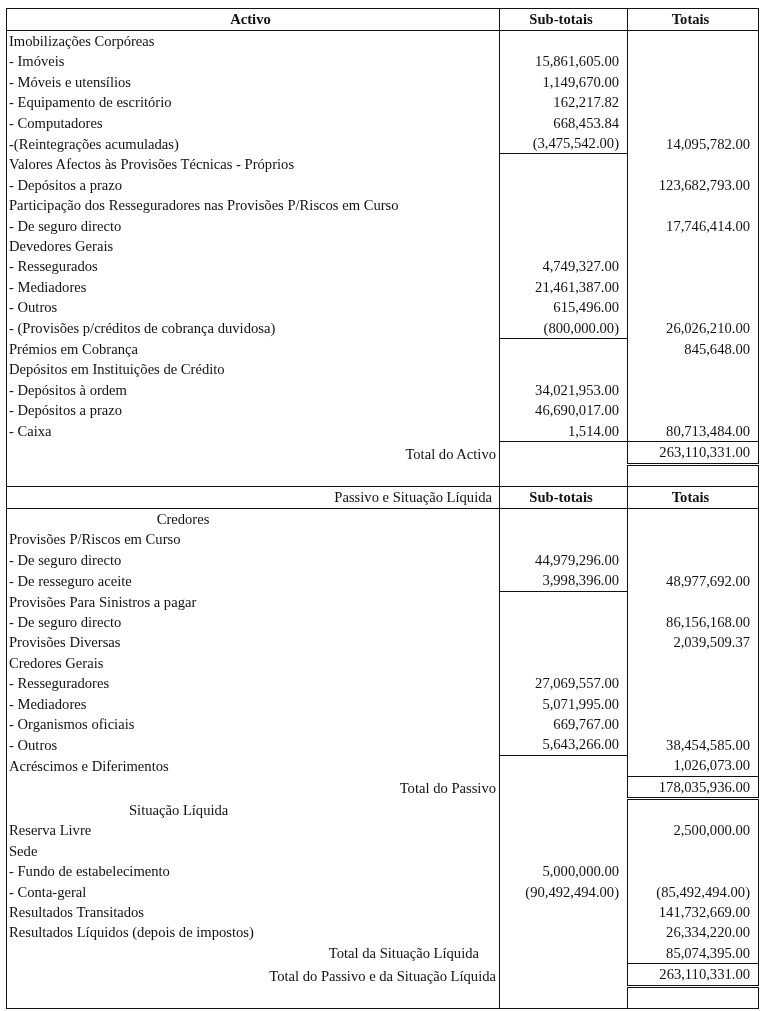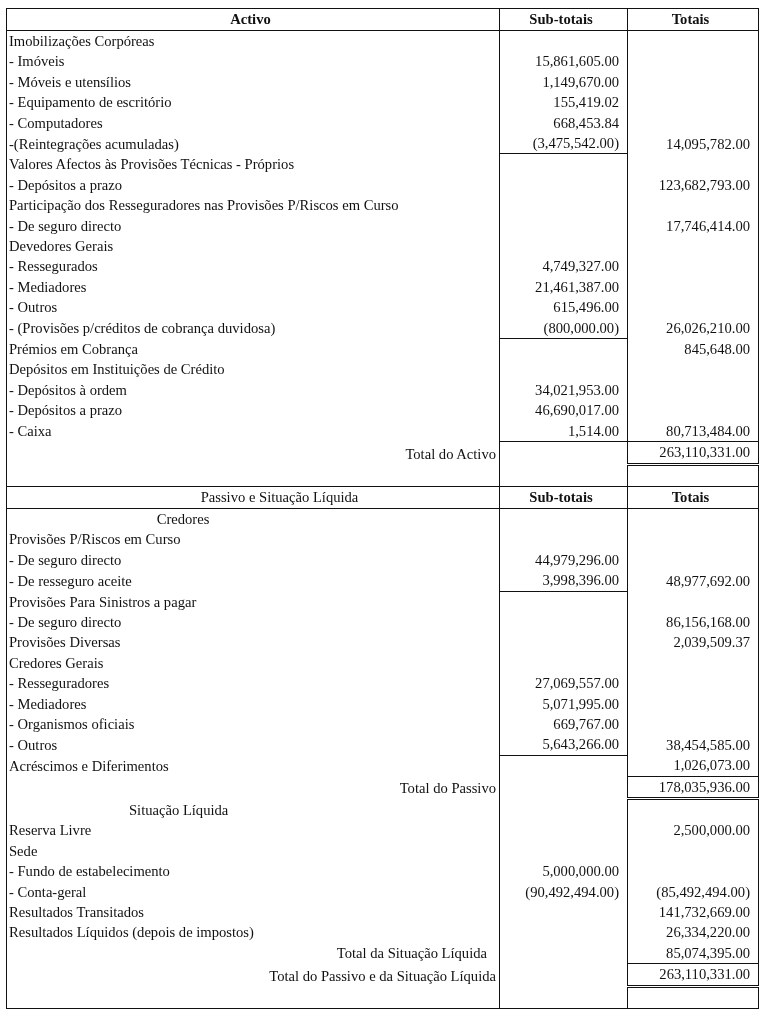--- a/index.html
+++ b/index.html
@@ -8,21 +8,21 @@
   table.sheet { position:absolute; left:6px; top:8px; border-collapse:collapse; table-layout:fixed; width:752px; }
   col.c-label { width:493px; }
   col.c-sub { width:128px; }
   col.c-tot { width:131px; }
   td { padding:0 7px 0 2px; height:20.4px; line-height:20.4px; white-space:nowrap; overflow:visible;
        border-left:1.3px solid #111; border-right:1.3px solid #111; vertical-align:bottom; }
   td.num { text-align:right; padding-right:8px; }
   td.center { text-align:center;font-weight:bold; }
   td.right { text-align:right; padding-right:3px; }
   tr.head td { border-top:1.4px solid #111; border-bottom:1.4px solid #111; height:21px; line-height:21px; }
-  tr.head td.label-left { text-align:center; padding-left:60px; }
+  tr.head td.label-left { text-align:right; padding-left:60px; }
   td.bb { border-bottom:1.3px solid #111; }
   td.dbl { border-bottom:3.5px double #111; }
   tr.last td { border-bottom:1.4px solid #111; }
   td.subhead { text-align:center; }
   td.subhead-sl { padding-left:122px; }
 </style>
 </head>
 <body>
 
 <table class="sheet">
@@ -49,21 +49,21 @@
         <td class="num">15,861,605.00</td>
         <td class="num"></td>
       </tr>
     <tr>
         <td> - Móveis e utensílios</td>
         <td class="num">1,149,670.00</td>
         <td class="num"></td>
       </tr>
     <tr>
         <td> - Equipamento de escritório</td>
-        <td class="num">155,419.02</td>
+        <td class="num">162,217.82</td>
         <td class="num"></td>
       </tr>
     <tr>
         <td> - Computadores</td>
         <td class="num">668,453.84</td>
         <td class="num"></td>
       </tr>
     <tr>
         <td> -(Reintegrações acumuladas)</td>
         <td class="num bb">(3,475,542.00)</td>
@@ -257,21 +257,21 @@
         <td>Resultados Transitados</td>
         <td class="num"></td>
         <td class="num">141,732,669.00</td>
       </tr>
     <tr>
         <td>Resultados Líquidos (depois de impostos)</td>
         <td class="num"></td>
         <td class="num">26,334,220.00</td>
       </tr>
     <tr>
-      <td class="right" style="padding-right:12px;">Total da Situação Líquida</td>
+      <td class="right" style="padding-right:20px;">Total da Situação Líquida</td>
       <td class="num"></td>
       <td class="num bb">85,074,395.00</td>
     </tr>
     <tr>
       <td class="right">Total do Passivo e da Situação Líquida</td>
       <td class="num"></td>
       <td class="num dbl">263,110,331.00</td>
     </tr>
     <tr class="last">
         <td></td>

